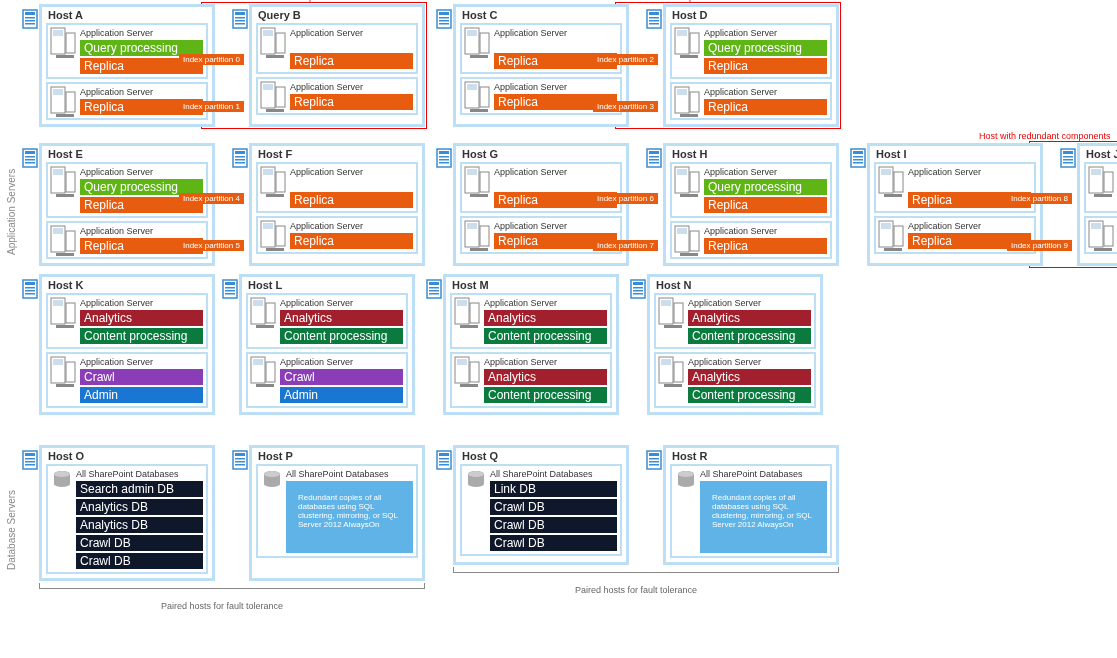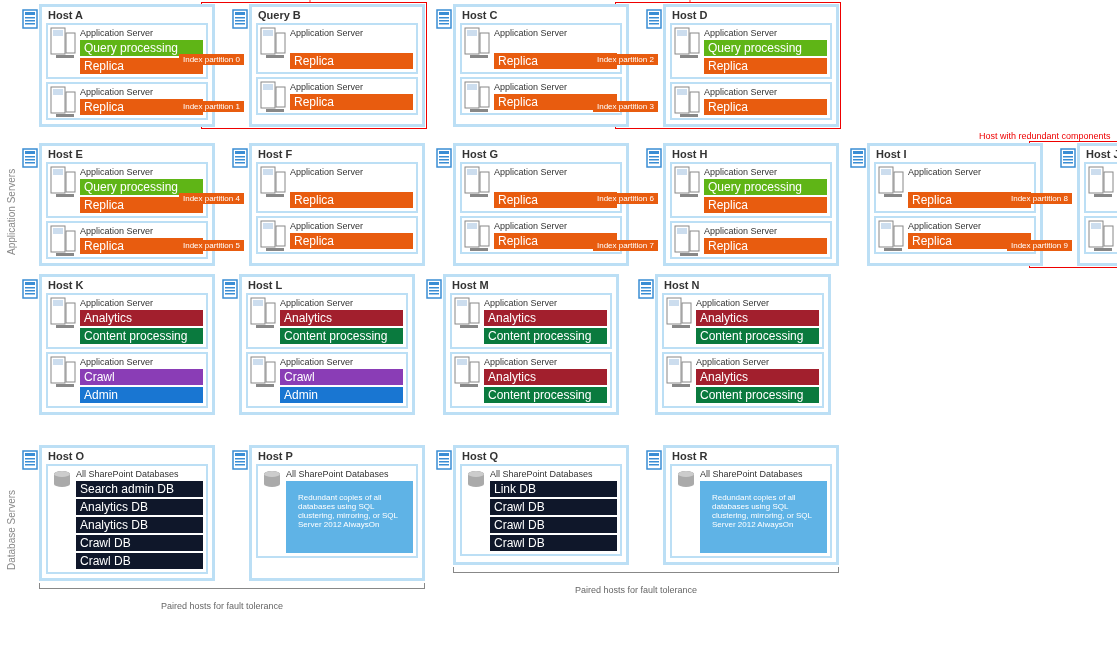--- a/index.html
+++ b/index.html
@@ -510,21 +510,21 @@
                     <rect x="1" y="1" width="14" height="26" fill="#fff" stroke="#888"></rect>
                     <rect x="3" y="3" width="10" height="6" fill="#cde"></rect>
                     <rect x="6" y="28" width="18" height="3" fill="#888"></rect>
                     <rect x="16" y="6" width="9" height="20" fill="#fff" stroke="#888"></rect>
                   </svg></div>
                 <div class="server-title">Application Server</div>
                 <div class="comp darkred">Analytics</div>
                 <div class="comp darkgreen">Content processing</div>
               </div>
       </div>
-      <div class="host" style="margin-left:32px">
+      <div class="host" style="margin-left:24px">
         <div class="host-icon"><svg viewBox="0 0 16 20">
                   <rect x="1" y="1" width="14" height="18" fill="#fff" stroke="#3a8dd4" stroke-width="1.5"></rect>
                   <rect x="3" y="3" width="10" height="3" fill="#3a8dd4"></rect>
                   <rect x="3" y="8" width="10" height="1.5" fill="#3a8dd4"></rect>
                   <rect x="3" y="11" width="10" height="1.5" fill="#3a8dd4"></rect>
                   <rect x="3" y="14" width="10" height="1.5" fill="#3a8dd4"></rect>
                 </svg></div>
         <div class="host-title">Host N</div>
         <div class="server-block">
                 <div class="server-icon"><svg viewBox="0 0 26 32">

